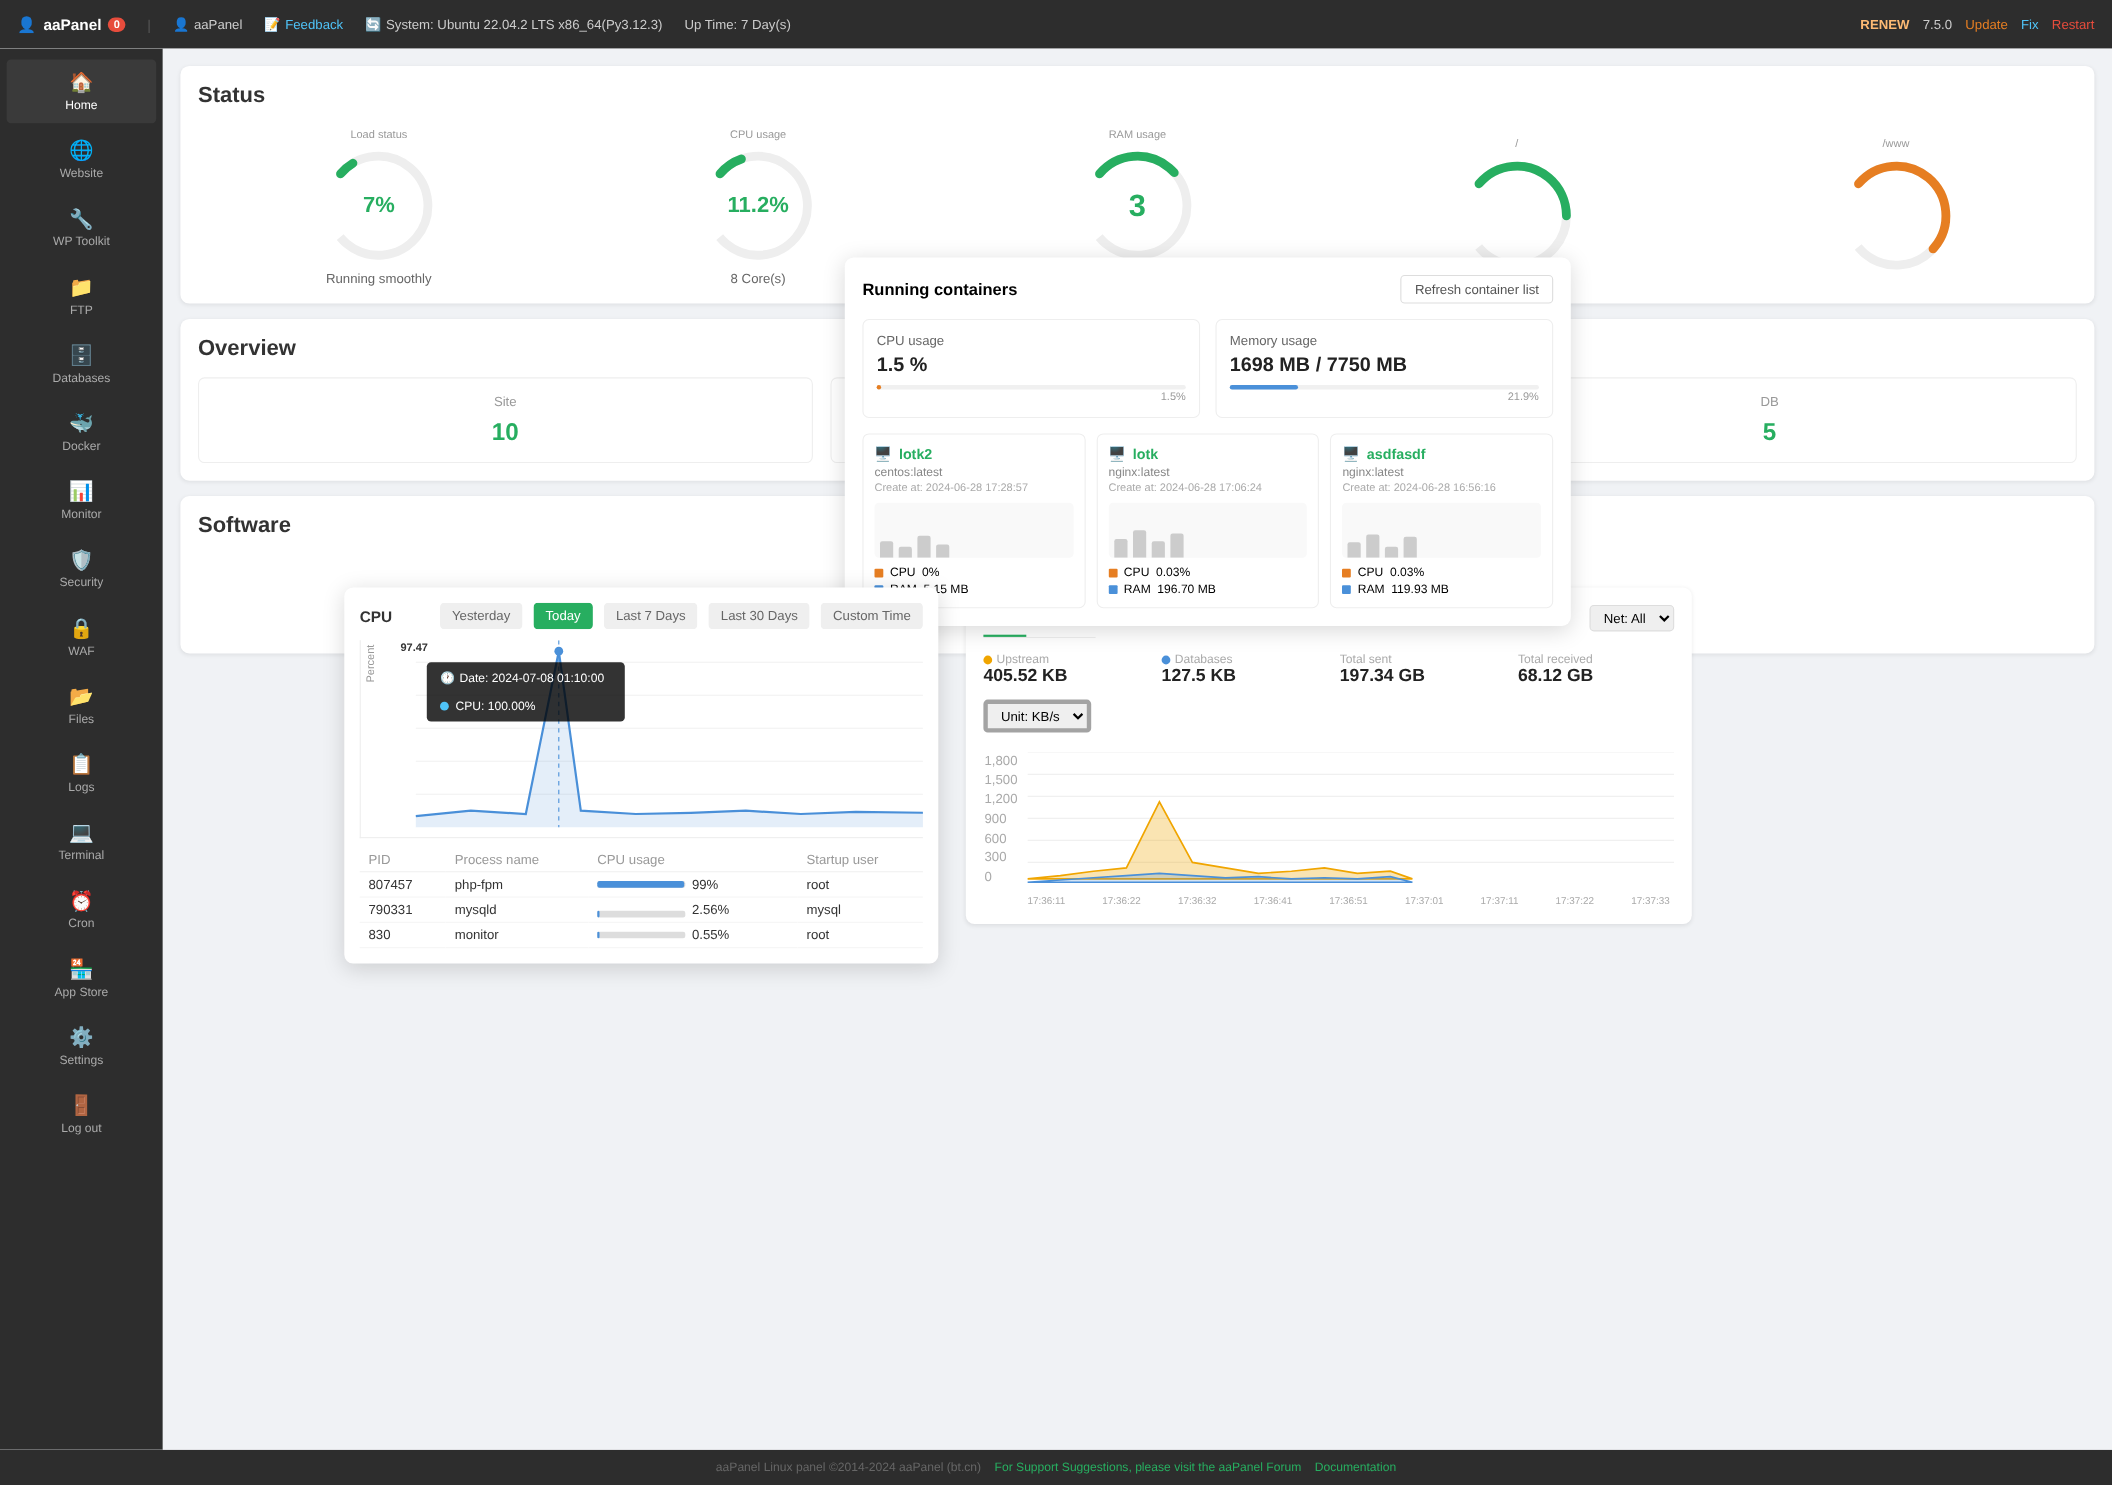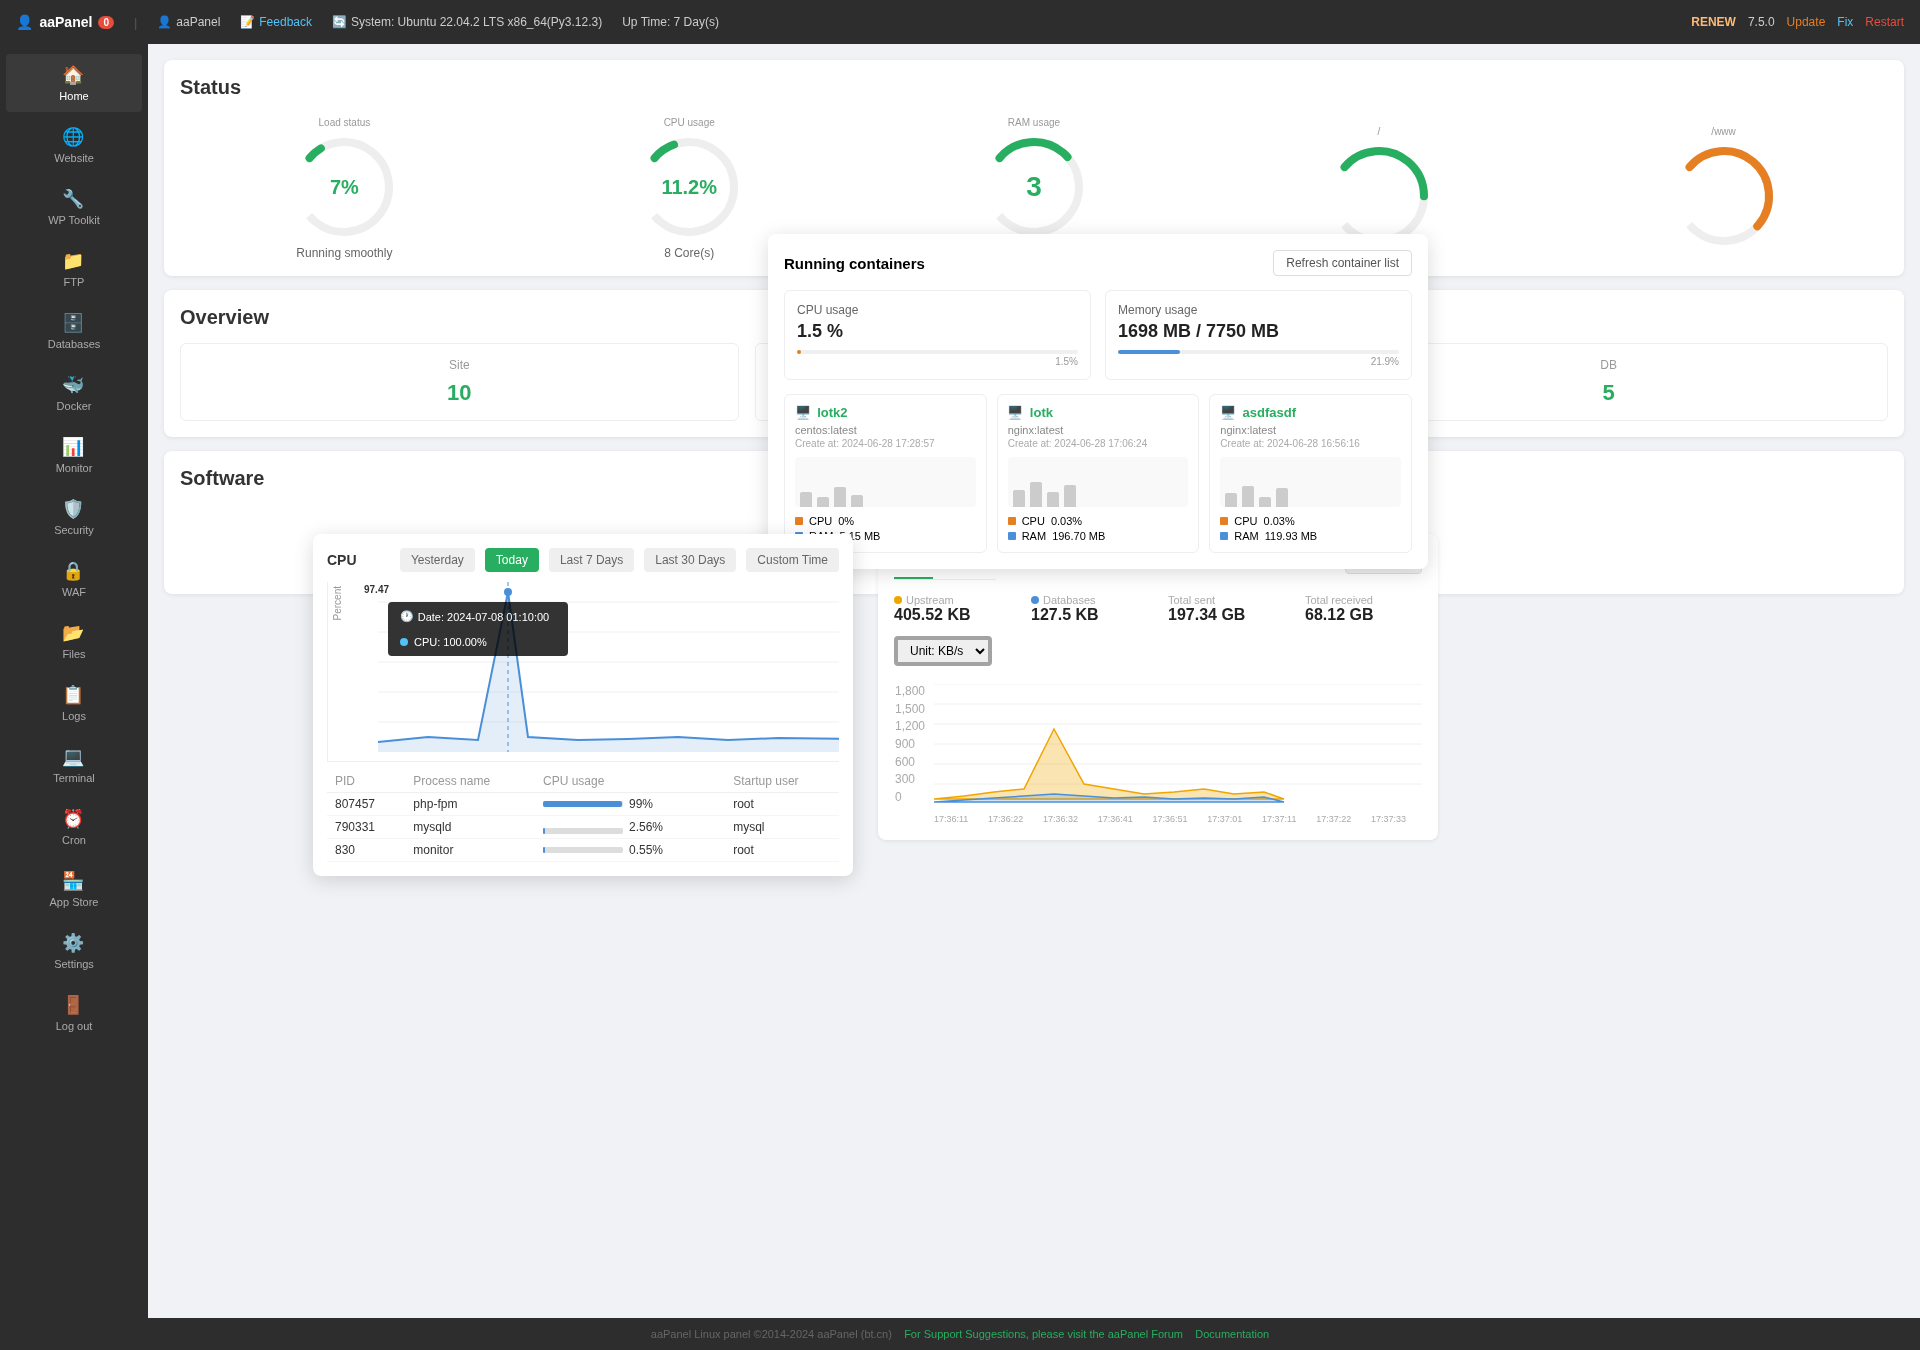--- a/index.html
+++ b/index.html
@@ -87,35 +87,35 @@
     .cpu-tooltip { background: rgba(0,0,0,0.8); color: #fff; border-radius: 4px; padding: 8px 12px; font-size: 11px; position: absolute; top: 20px; left: 60px; z-index: 10; min-width: 180px; }
     .cpu-tooltip-item { display: flex; align-items: center; gap: 6px; margin-top: 13px; }
     .cpu-tooltip-dot { width: 8px; height: 8px; border-radius: 50%; background: #4fc3f7; }
     .cpu-table { width: 100%; border-collapse: collapse; font-size: 12px; }
     .cpu-table th { color: #999; font-weight: 500; padding: 4px 8px; text-align: left; border-bottom: 1px solid #f0f0f0; }
     .cpu-table td { padding: 4px 8px; color: #333; border-bottom: 1px solid #f5f5f5; }
     .cpu-table .bar-cell { padding: 4px 8px; }
     .mini-bar { height: 6px; background: #ddd; border-radius: 2px; }
 
     
-    .traffic-panel { background: #fff; border-radius: 8px; padding: 16px; position: absolute; top: 490px; left: 730px; width: 560px; z-index: 40; box-shadow: 0 1px 4px rgba(0,0,0,0.08); }
+    .traffic-panel { background: #fff; border-radius: 8px; padding: 16px; position: absolute; top: 490px; left: 730px; width: 660px; z-index: 40; box-shadow: 0 1px 4px rgba(0,0,0,0.08); }
     .traffic-tabs { display: flex; gap: 20px; border-bottom: 1px solid #eee; margin-bottom: 14px; }
     .traffic-tab { padding: 4px 0 8px; cursor: pointer; font-size: 13px; color: #666; border-bottom: 2px solid transparent; }
     .traffic-tab.active { color: #27ae60; border-bottom-color: #27ae60; font-weight: 600; }
     .traffic-metrics { display: flex; gap: 20px; margin-bottom: 12px; }
     .traffic-metric { flex: 1; }
     .traffic-metric-label { font-size: 11px; color: #aaa; display: flex; align-items: center; gap: 4px; }
     .traffic-metric-dot { width: 8px; height: 8px; border-radius: 50%; }
     .traffic-metric-value { font-size: 16px; font-weight: 700; color: #222; }
     .net-select { border: 1px solid #ddd; border-radius: 4px; padding: 3px 8px; font-size: 12px; cursor: pointer; float: right; }
     .unit-select { border: 4px solid #a3a3a3; border-radius: 4px; padding: 3px 8px; font-size: 12px; margin-bottom: 10px; cursor: pointer; }
     .traffic-chart { height: 140px; position: relative; }
     .traffic-y-labels { position: absolute; left: 1px; top: 0; bottom: 20px; display: flex; flex-direction: column; justify-content: space-between; font-size: 12px; color: #aaa; width: 35px; }
     .traffic-chart-area { position: absolute; left: 40px; right: 0; top: 0; bottom: 20px; }
-    .traffic-x-labels { position: absolute; left: 40px; right: 16px; bottom: 0; display: flex; justify-content: space-between; font-size: 9px; color: #aaa; }
+    .traffic-x-labels { position: absolute; left: 40px; right: 4px; bottom: 0; display: flex; justify-content: space-between; font-size: 9px; color: #aaa; }
 
     
     ::-webkit-scrollbar { width: 6px; }
     ::-webkit-scrollbar-track { background: #2d2d2d; }
     ::-webkit-scrollbar-thumb { background: #555; border-radius: 3px; }
 
     .section-title { font-size: 20px; font-weight: 600; color: #333; margin-bottom: 14px; }
 
     .footer { background: #2d2d2d; color: #666; font-size: 11px; text-align: center; padding: 10px; }
     .footer a { color: #27ae60; text-decoration: none; }

